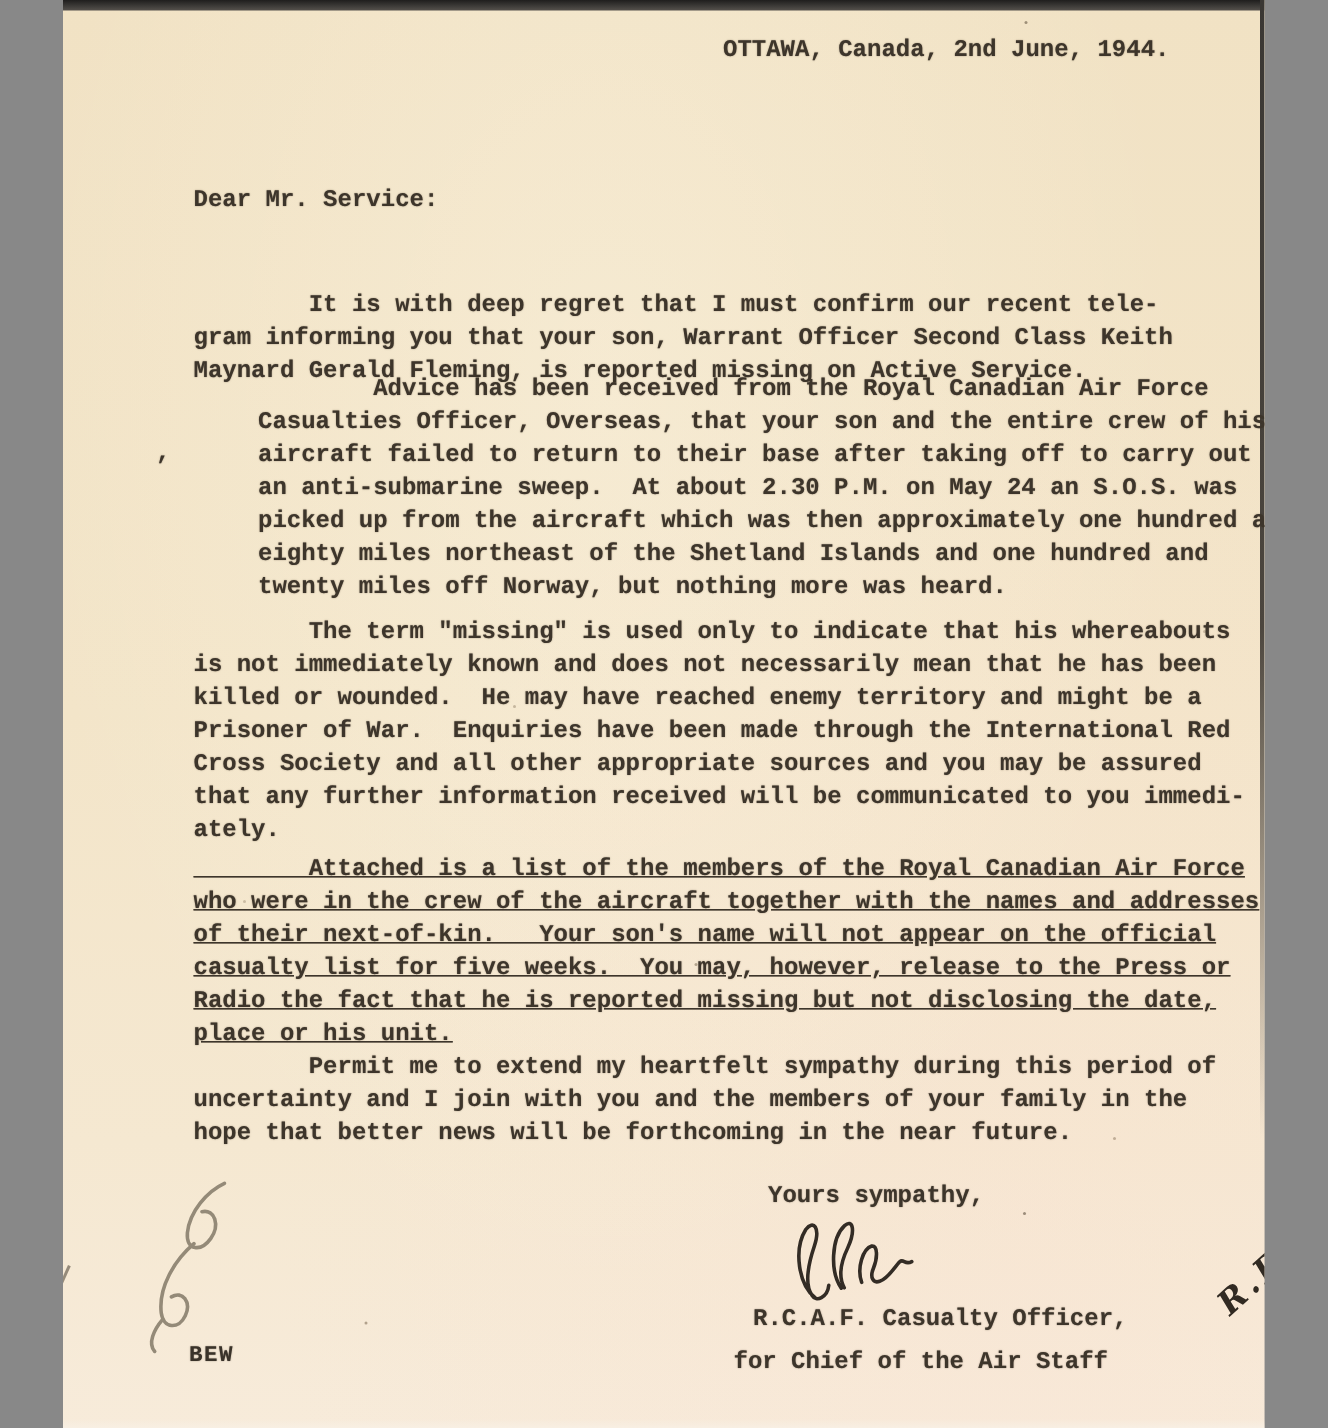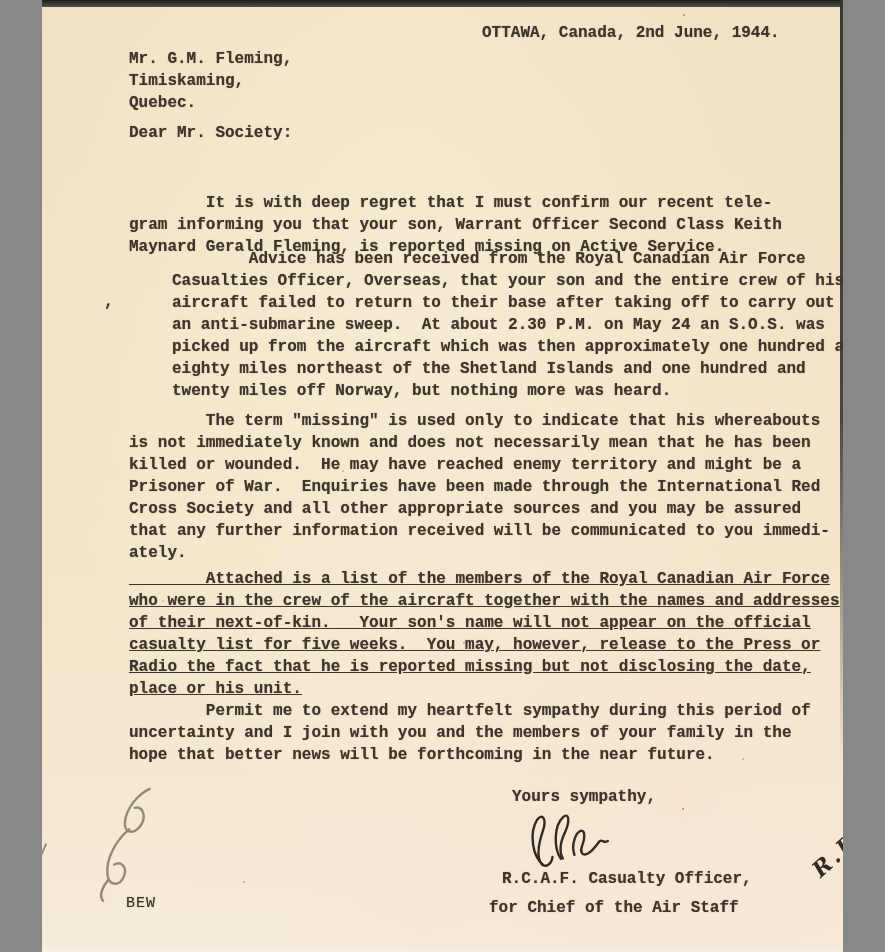--- a/index.html
+++ b/index.html
@@ -31,21 +31,21 @@
     font-family:"Liberation Mono", monospace;
     font-size:16px; line-height:22px;
     font-weight:700;
     color:#3d352b;
     white-space:pre;
     text-shadow:0 0 1px rgba(58,44,30,0.55);
   }
   .stamp {
     position:absolute;
     font-family:"Liberation Mono", monospace;
-    font-size:15px; font-weight:400; letter-spacing:1px;
+    font-size:15px; font-weight:700; letter-spacing:1px;
     color:#3a332a; text-shadow:0 0 1px rgba(58,44,30,0.5);
   }
   .ink-initials {
     position:absolute;
     font-family:"DejaVu Serif", serif;
     font-style:italic; font-weight:700;
     font-size:22px; letter-spacing:3px;
     color:#312a22;
     transform:rotate(-42deg);
   }
@@ -78,25 +78,22 @@
 <div class="page">
 
   <div class="scan-top-band"></div>
   <div class="scan-right-edge"></div>
   <div class="scan-bottom-edge"></div>
   <div class="speckles"></div>
   <div class="edge-mark"></div>
 
   <div class="typed" style="left:440px; top:22px;">OTTAWA, Canada, 2nd June, 1944.</div>
 
-  <div class="typed" style="left:87px; top:48px;">Mr. G.M. Fleming,
-Timiskaming,
-Quebec.</div>
 
-  <div class="typed" style="left:87px; top:122px;">Dear Mr. Society:</div>
+  <div class="typed" style="left:87px; top:122px;">Dear Mr. Service:</div>
 
   <div class="typed" style="left:87px; top:164px;margin-top:28px;">        It is with deep regret that I must confirm our recent tele-
 gram informing you that your son, Warrant Officer Second Class Keith
 Maynard Gerald Fleming, is reported missing on Active Service.</div>
 
   <div class="typed" style="left:87px; top:248px;margin-left:43px;">        Advice has been received from the Royal Canadian Air Force
 Casualties Officer, Overseas, that your son and the entire crew of his
 aircraft failed to return to their base after taking off to carry out
 an anti-submarine sweep.  At about 2.30 P.M. on May 24 an S.O.S. was
 picked up from the aircraft which was then approximately one hundred and

